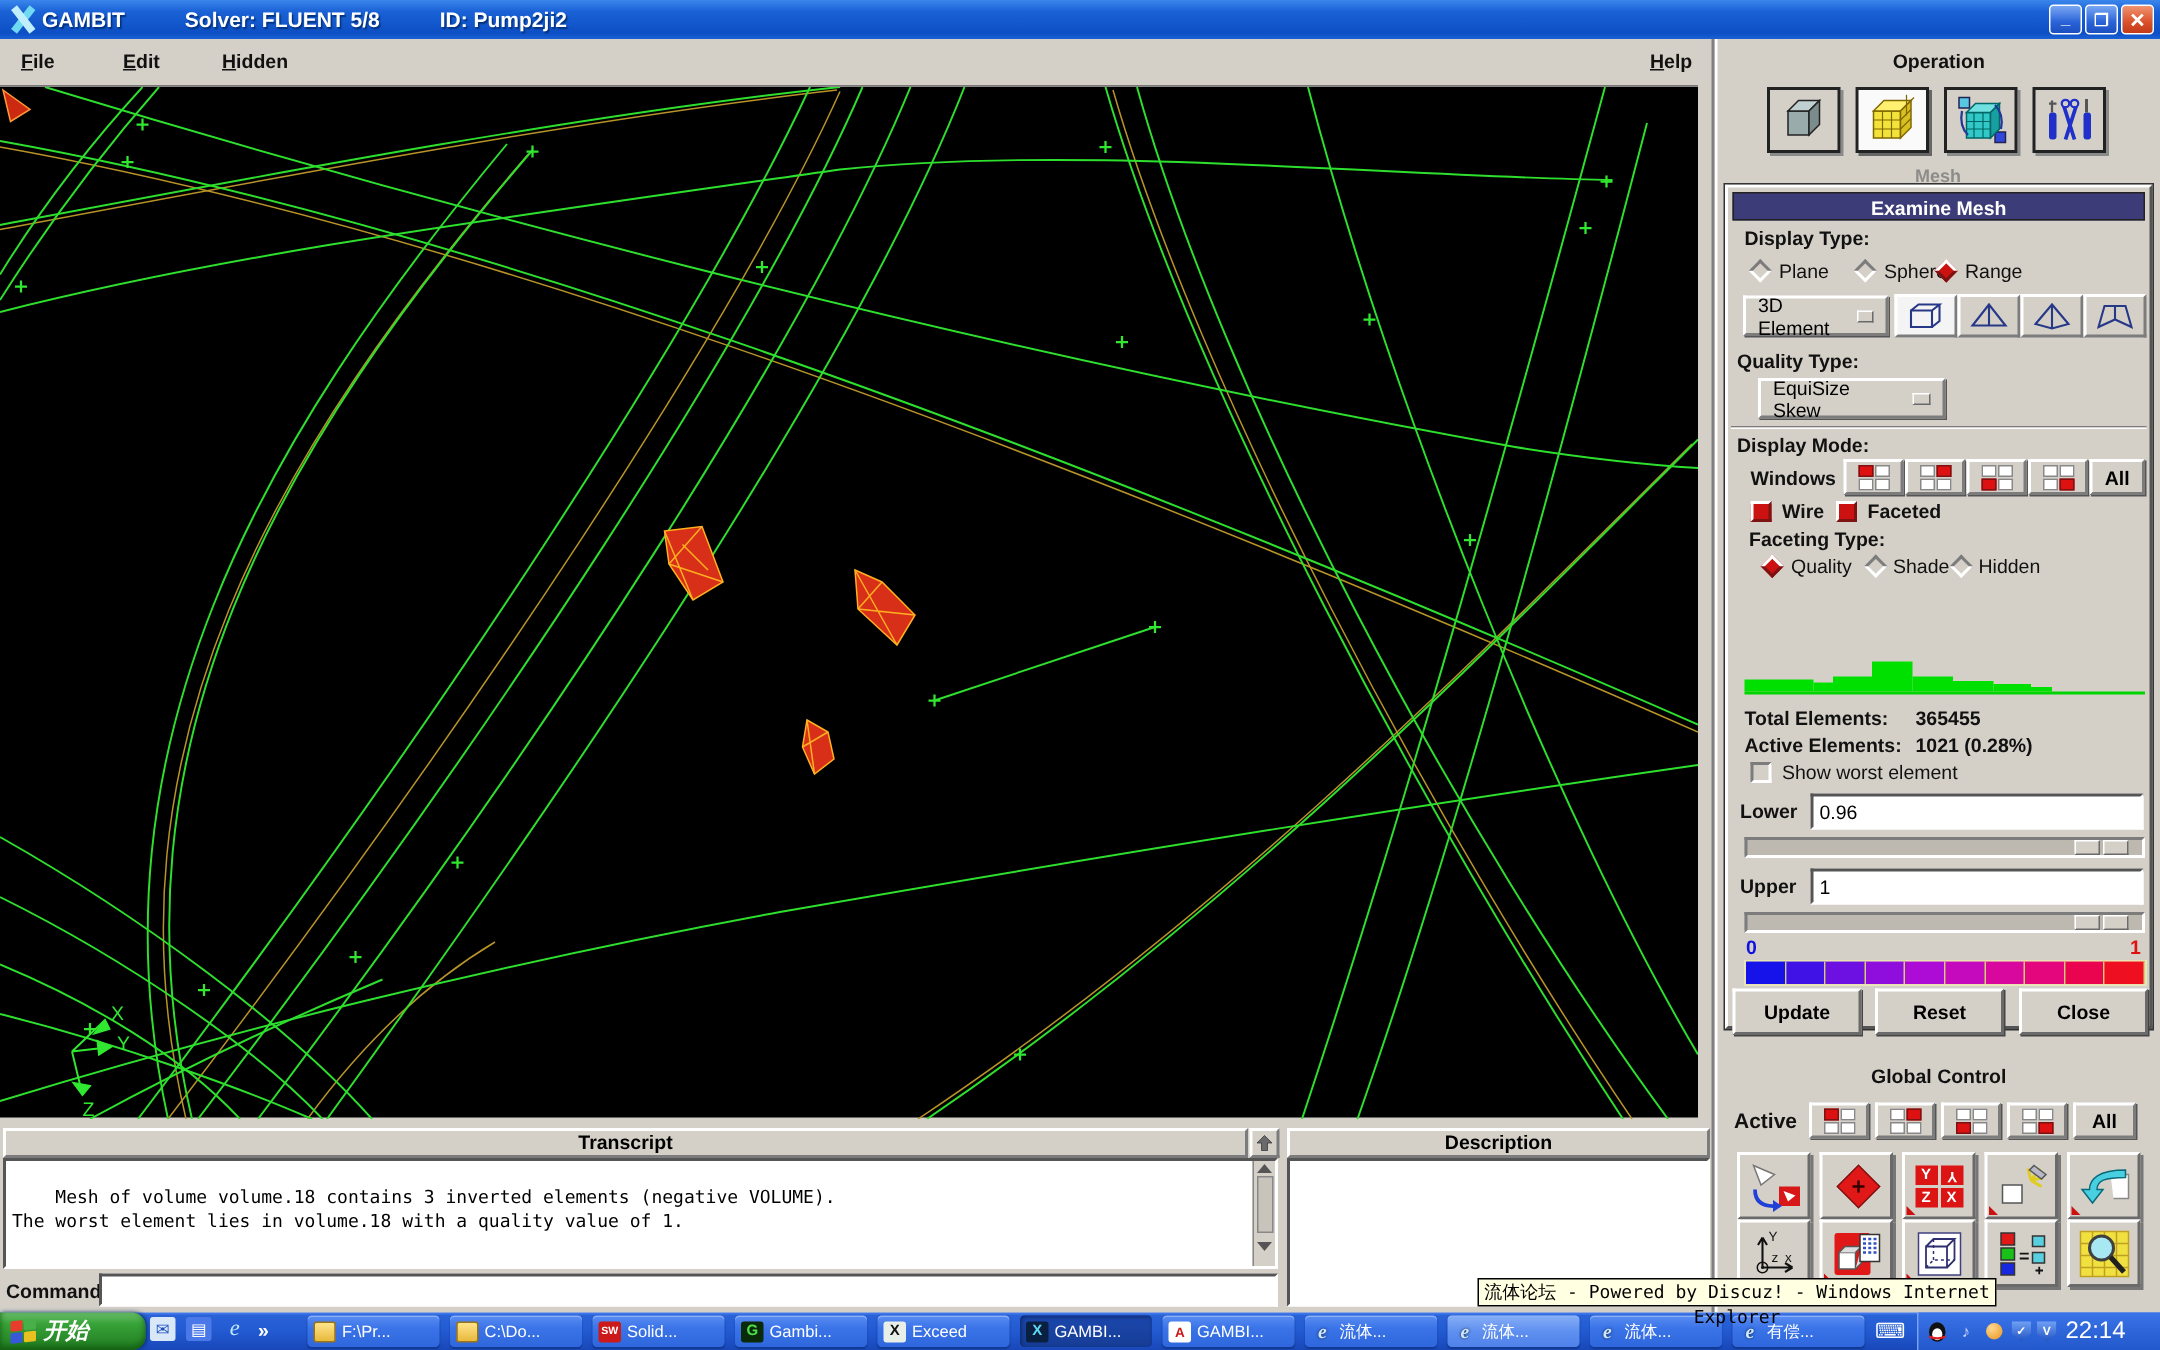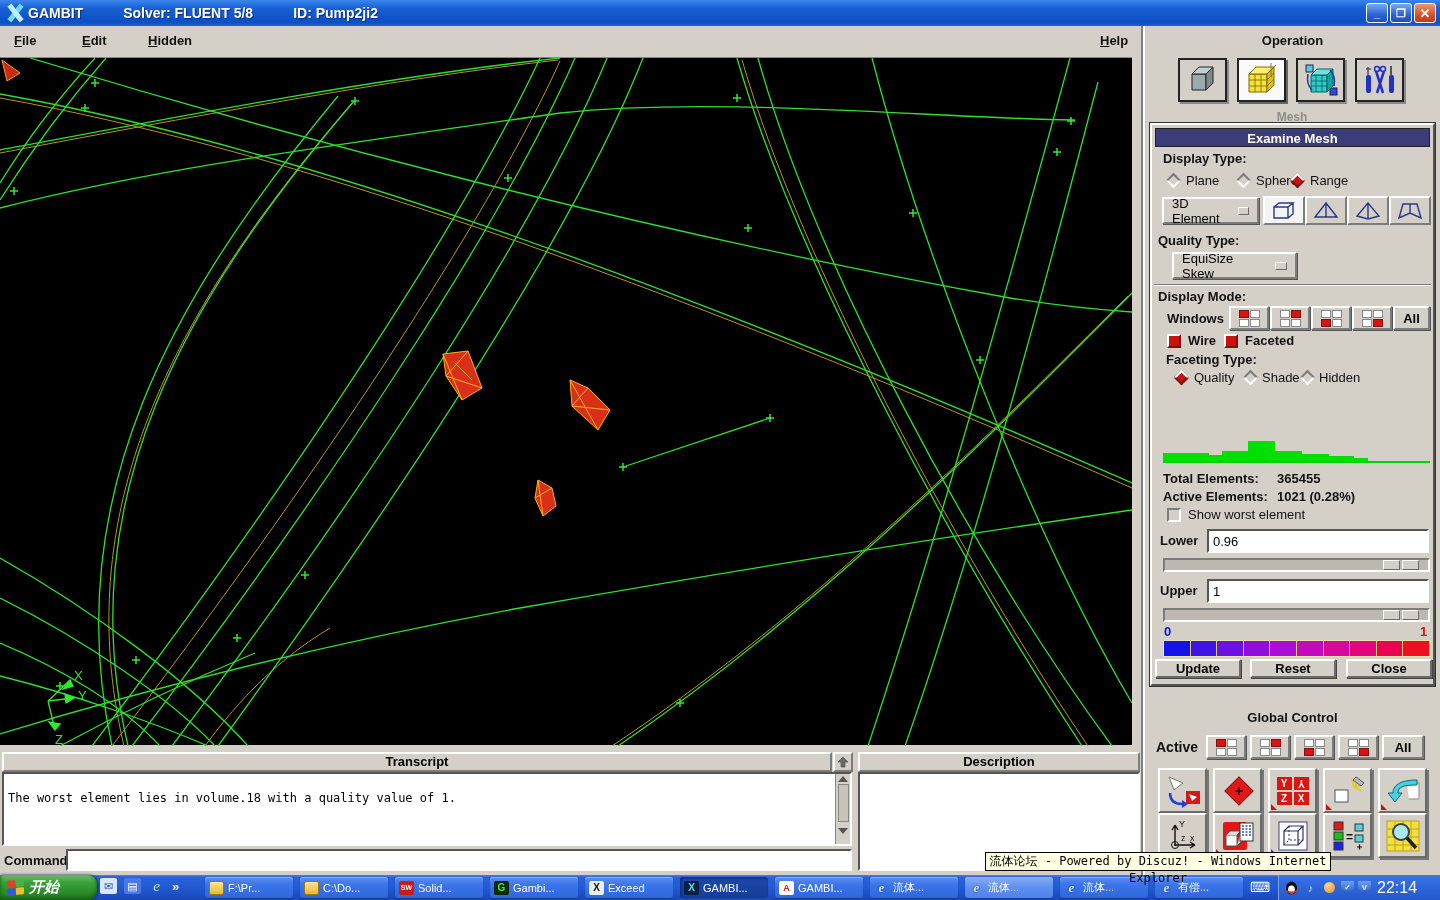--- a/index.html
+++ b/index.html
@@ -69,21 +69,21 @@
 
   #histogram { left:1163px; top:415px; width:267px; height:48px; display:flex; align-items:flex-end; border-bottom:2px solid #00d400; }
   .hbar { background:#00e000; }
 
   .slider { position:absolute; height:14px; background:#bdb9b1; border:2px solid; border-color:#7c7c7c #fff #fff #7c7c7c; }
   .thumb { position:absolute; top:0px; width:17px; height:10px; background:#d4d0c8; border:1px solid; border-color:#fff #6a6a6a #6a6a6a #fff; }
 
   #scale-bar { left:1163px; top:640px; width:268px; height:17px; display:flex; border:1px solid #e8e4b0; background:#fffcd8; }
   .scale-seg { flex:1; border-right:1px solid #d8cc70; }
 
-  .formbtn { position:absolute; top:659px; width:86px; height:19px; background:#d4d0c8; border:2px solid;
+  .formbtn { position:absolute; top:659px; width:86px; height:31px; background:#d4d0c8; border:2px solid;
     border-color:#fff #6a6a6a #6a6a6a #fff; box-shadow:1px 1px 0 #444; font-weight:bold; font-size:13px; }
 
   .gc-btn { position:absolute; width:49px; height:45px; background:#d4d0c8; border:2px solid;
     border-color:#fff #6a6a6a #6a6a6a #fff; box-shadow:2px 2px 0 #777;
     display:flex; align-items:center; justify-content:center; }
   .gc-btn .fly { position:absolute; left:1px; bottom:1px; width:0; height:0;
     border-left:6px solid #cc1111; border-top:6px solid transparent; }
   .pivot-grid { display:grid; grid-template-columns:15px 15px; grid-template-rows:13px 13px; gap:2px; }
   .pivot-grid b { background:#dd1414; color:#fff; font-size:10px; display:flex; align-items:center; justify-content:center; }
   .pivot-grid b:nth-child(2) { transform:rotate(180deg); }
@@ -518,20 +518,21 @@
 </div>
 
 <div class="hdrbar a" style="left:2px;top:752px;width:830px;height:20px;line-height:16px">Transcript</div>
 <div class="a" style="left:833px;top:752px;width:20px;height:20px;background:#d4d0c8;border:2px solid;border-color:#fff #7c7c7c #7c7c7c #fff;display:flex;align-items:center;justify-content:center">
   <svg width="12" height="12" viewBox="0 0 12 12">
     <path d="M6,1 L11,6 H8 V11 H4 V6 H1 Z" fill="#6a6a6a" stroke="#333" stroke-width="0.5"></path>
   </svg>
 </div>
 <div id="transcript-box" class="a">
   <div class="tline"> </div>
+  <div class="tline">    Mesh of volume volume.18 contains 3 inverted elements (negative VOLUME).</div>
   <div class="tline">The worst element lies in volume.18 with a quality value of 1.</div>
   <div id="tscroll">
     <div class="scr-arrow" style="border-bottom:6px solid #555"></div>
     <div style="width:11px;height:38px;margin:0 auto;background:#c8c4bc;border:1px solid #888"></div>
     <div class="scr-arrow" style="border-top:6px solid #555;margin-top:6px"></div>
   </div>
 </div>
 <div class="a flabel" style="left:4px;top:853px;font-size:13px">Command:</div>
 <input id="command-input" class="a" value="" style="">
 

